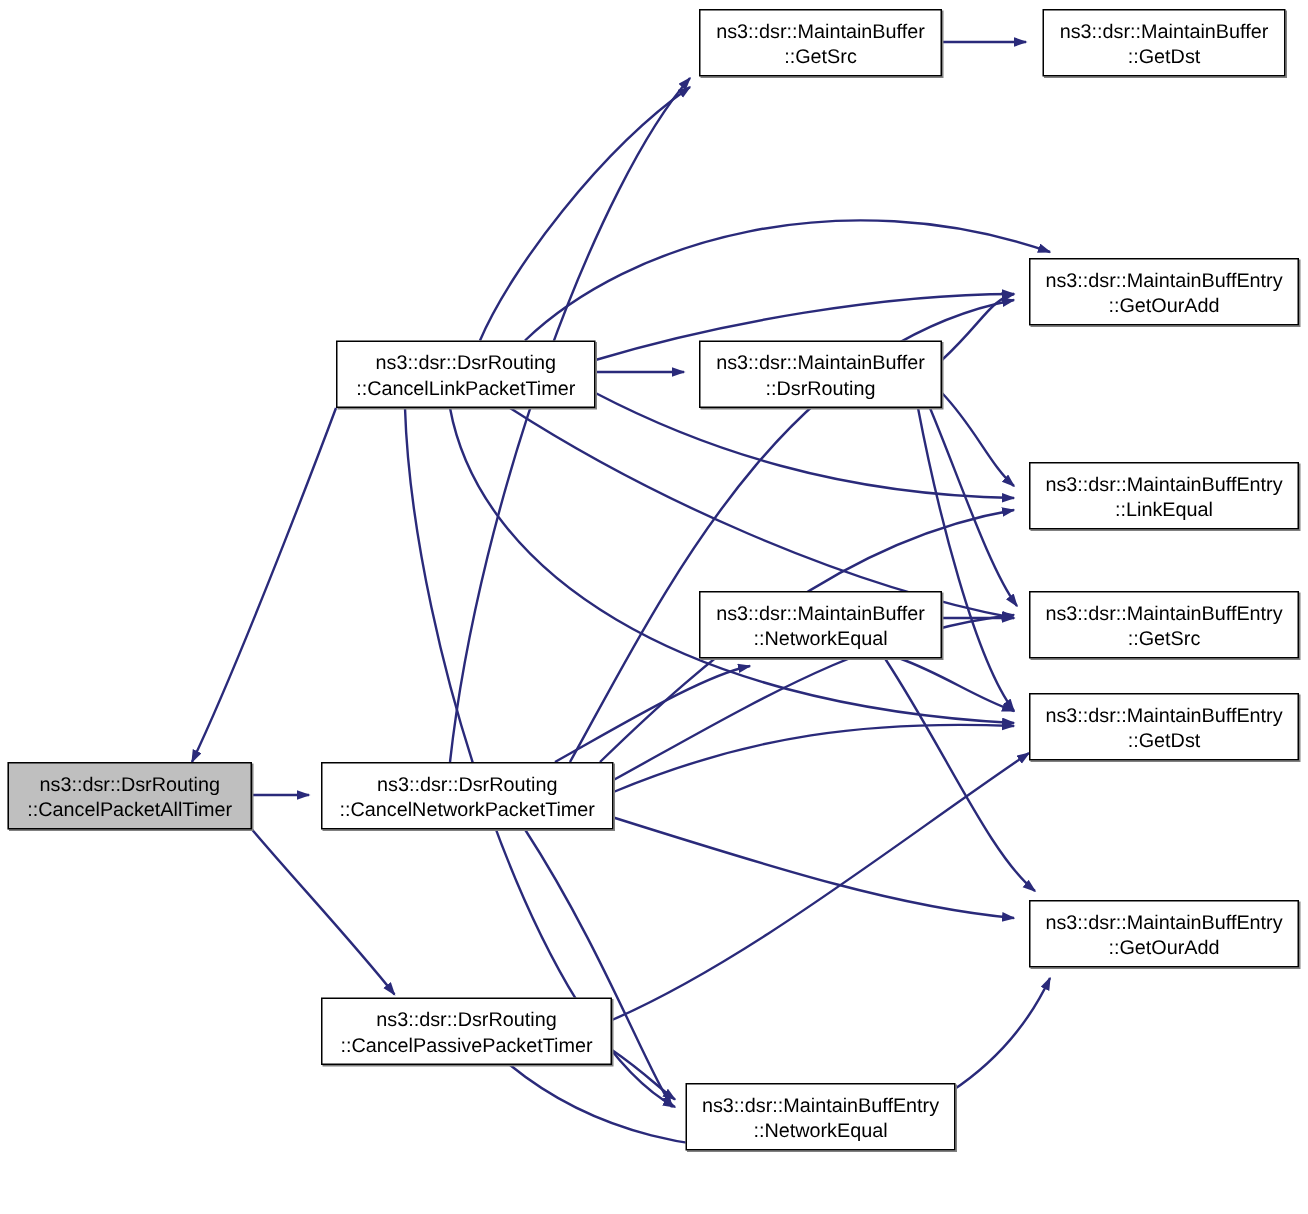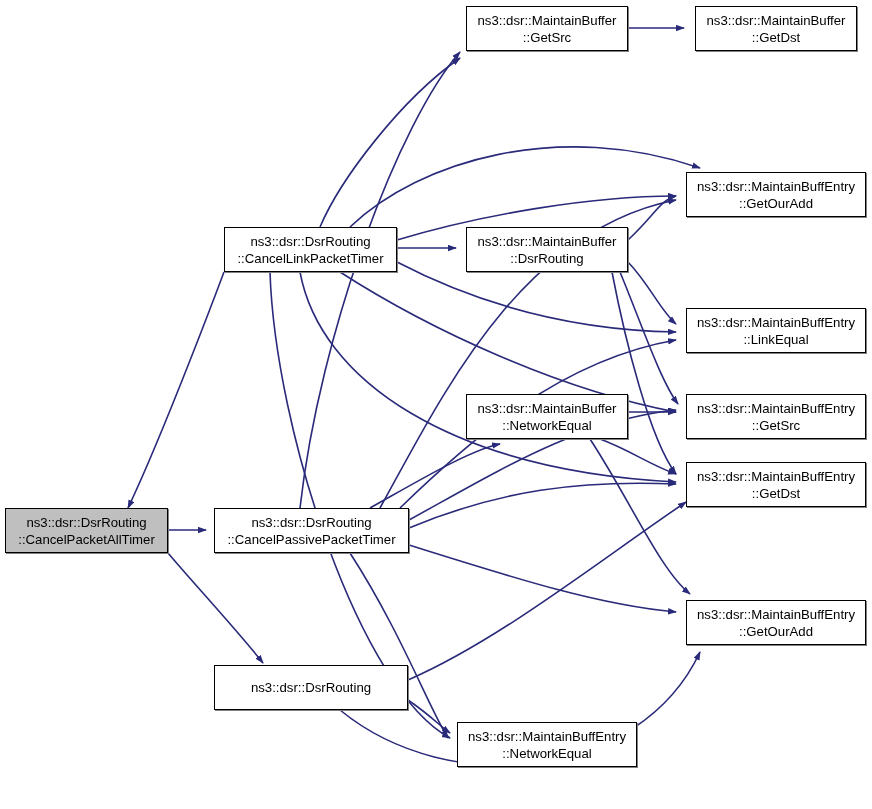--- a/index.html
+++ b/index.html
@@ -107,28 +107,29 @@
       <div class="node" style="left: 686px; top: 462px; width: 180px; height: 45px;">
         <span class="l1">ns3::dsr::MaintainBuffEntry</span>
         <span class="l2">::GetDst</span>
       </div>
       <div class="node root" style="left: 5px; top: 508px; width: 163px; height: 45px;">
         <span class="l1">ns3::dsr::DsrRouting</span>
         <span class="l2">::CancelPacketAllTimer</span>
       </div>
       <div class="node" style="left: 214px; top: 508px; width: 195px; height: 45px;">
         <span class="l1">ns3::dsr::DsrRouting</span>
-        <span class="l2">::CancelPassivePacketTimer</span>
+        <span class="l2">::CancelNetworkPacketTimer</span>
       </div>
       <div class="node" style="left: 686px; top: 600px; width: 180px; height: 45px;">
         <span class="l1">ns3::dsr::MaintainBuffEntry</span>
         <span class="l2">::GetOurAdd</span>
       </div>
       <div class="node" style="left: 214px; top: 665px; width: 194px; height: 45px;">
         <span class="l1">ns3::dsr::DsrRouting</span>
+        <span class="l2">::CancelPassivePacketTimer</span>
       </div>
       <div class="node" style="left: 457px; top: 722px; width: 180px; height: 45px;">
         <span class="l1">ns3::dsr::MaintainBuffEntry</span>
         <span class="l2">::NetworkEqual</span>
       </div>
     </div>
 
 </div>
 
 </body></html>

